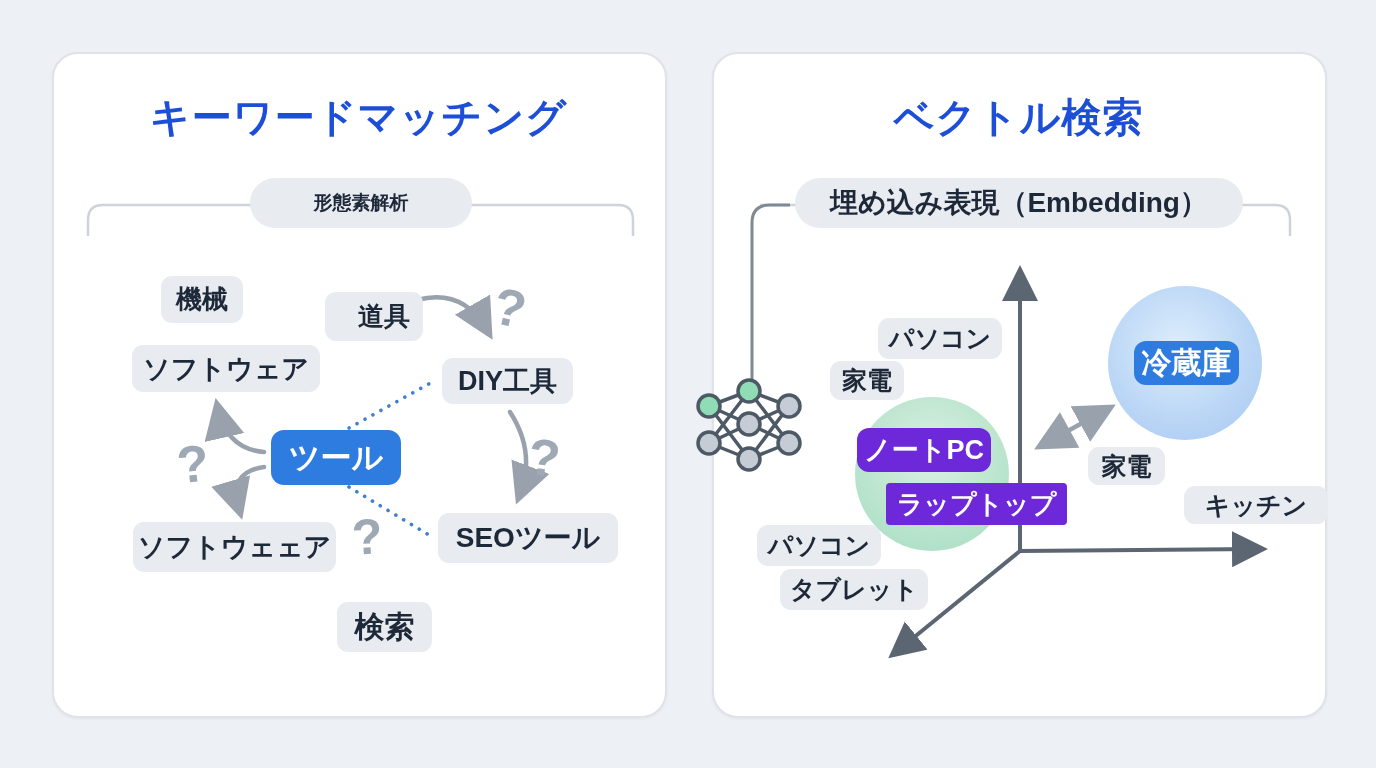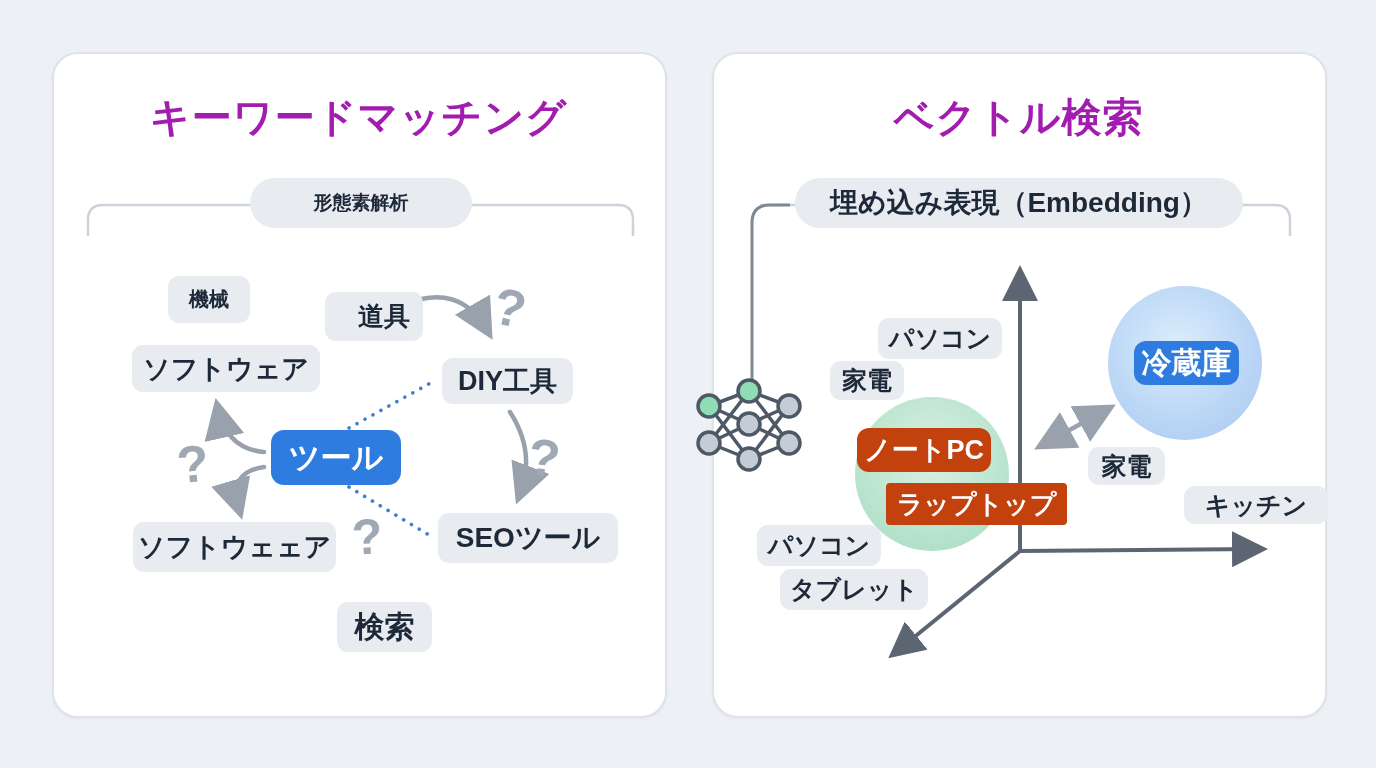--- a/index.html
+++ b/index.html
@@ -8,29 +8,29 @@
     background:#edf0f4;
     font-family:"Liberation Sans","DejaVu Sans",sans-serif;
   }
   .panel{
     position:absolute;top:52px;width:611px;height:662px;
     background:#ffffff;border:2px solid #dfe3e9;border-radius:26px;
     box-shadow:0 1px 3px rgba(30,40,60,0.05);
   }
   .panel-title{
     position:absolute;top:90px;width:613px;text-align:center;
-    font-size:40px;font-weight:800;color:#a21caf;letter-spacing:1px;
+    font-size:40px;font-weight:800;color:#1d4ed8;letter-spacing:1px;
   }
   .pill{
     position:absolute;display:flex;align-items:center;justify-content:center;
     background:#e8ebf0;color:#1d2838;font-weight:700;border-radius:11px;
     z-index:3;white-space:nowrap;
   }
   .pill.blue{background:#2f7ce0;color:#ffffff;}
-  .pill.green{background:#c2410c;color:#ffffff;}
+  .pill.green{background:#6d28d9;color:#ffffff;}
   .stadium{border-radius:26px;}
   .qmark{
     position:absolute;font-size:52px;font-weight:800;color:#9fa9b5;z-index:2;
     line-height:1;
   }
   .circle{position:absolute;border-radius:50%;z-index:1;}
   #green-circle{
     left:855px;top:397px;width:154px;height:154px;
     background:radial-gradient(circle at 50% 38%, #dbf0e4 0%, #bce5cf 55%, #a5dcc2 100%);
   }
@@ -97,21 +97,21 @@
     <circle cx="789" cy="406" r="11" fill="#c6ccd5"></circle>
     <circle cx="749" cy="424" r="11" fill="#c6ccd5"></circle>
     <circle cx="709" cy="443" r="11" fill="#c6ccd5"></circle>
     <circle cx="789" cy="443" r="11" fill="#c6ccd5"></circle>
     <circle cx="749" cy="459" r="11" fill="#c6ccd5"></circle>
   </g>
 </svg>
 
 <div class="pill stadium" style="left:250px;top:178px;width:222px;height:50px;font-size:19px;">形態素解析</div>
 
-<div class="pill" style="left:168px;top:276px;width:82px;height:47px;font-size:20px;">機械</div>
+<div class="pill" style="left:161px;top:276px;width:82px;height:47px;font-size:26px;">機械</div>
 <div class="pill" style="left:325px;top:292px;width:78px;height:49px;font-size:26px;padding-left:20px;">道具</div>
 <div class="pill" style="left:132px;top:345px;width:188px;height:47px;font-size:27px;">ソフトウェア</div>
 <div class="pill" style="left:442px;top:358px;width:131px;height:46px;font-size:27px;">DIY工具</div>
 <div class="pill blue" style="left:271px;top:430px;width:130px;height:55px;font-size:31px;border-radius:13px;">ツール</div>
 <div class="pill" style="left:133px;top:522px;width:203px;height:50px;font-size:27px;">ソフトウェェア</div>
 <div class="pill" style="left:438px;top:513px;width:180px;height:50px;font-size:28px;">SEOツール</div>
 <div class="pill" style="left:337px;top:602px;width:95px;height:50px;font-size:30px;">検索</div>
 
 <div class="qmark" style="left:494px;top:282px;transform:rotate(12deg);">?</div>
 <div class="qmark" style="left:528px;top:432px;transform:rotate(8deg);">?</div>

